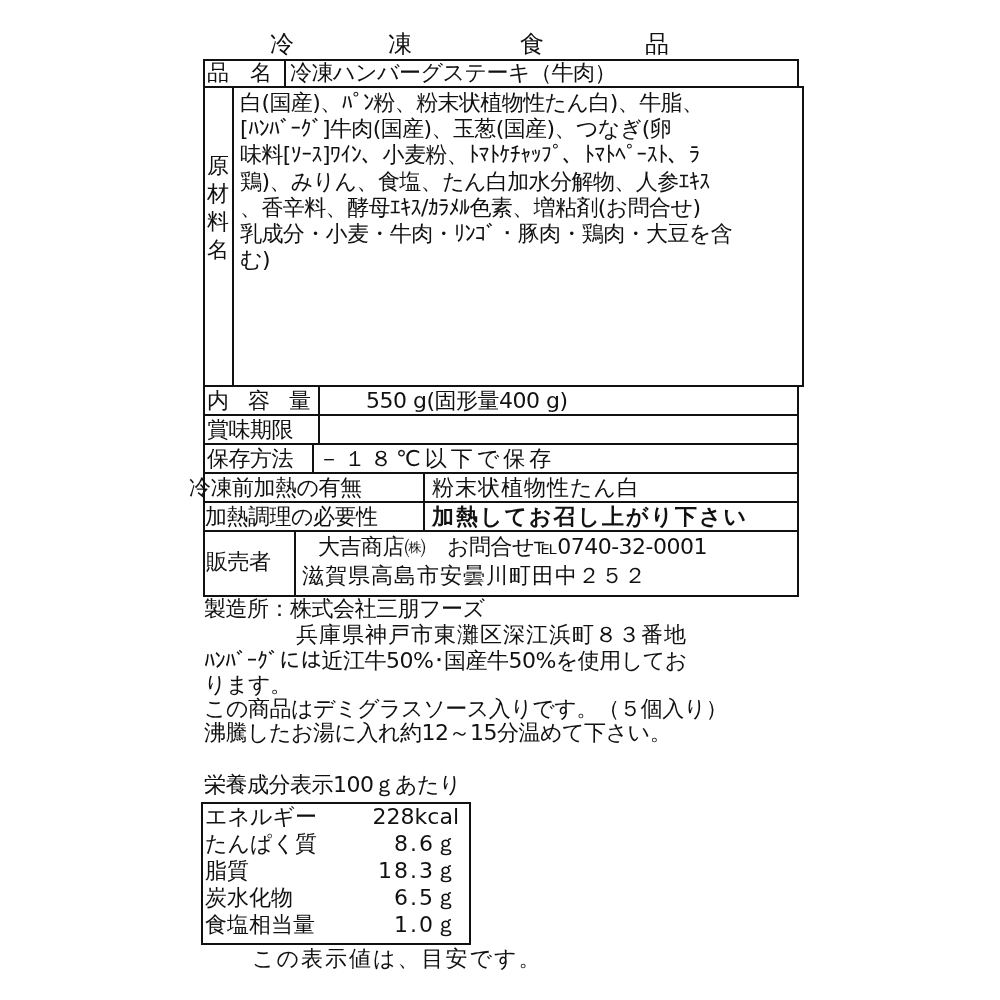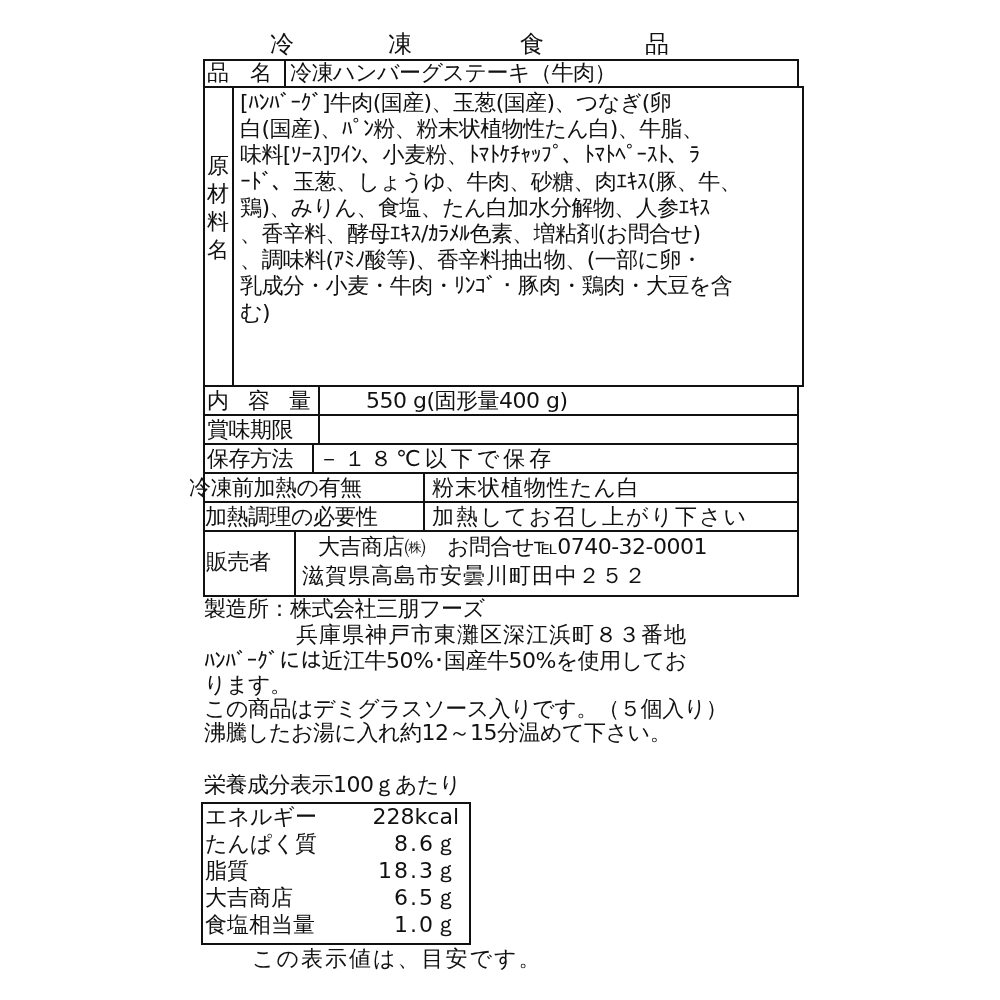--- a/index.html
+++ b/index.html
@@ -39,27 +39,25 @@
   <div class="txt" style="left:207px; top:60px;">品　名</div>
   <div class="txt" style="left:290px; top:60px;">冷凍ハンバーグステーキ（牛肉）</div>
 
   <div class="ln" style="left:232px; top:87px; width:2px; height:298px;"></div>
   <div class="ln" style="left:802px; top:87px; width:2px; height:298px;"></div>
   <div class="vlabel" style="top:153px;">原</div>
   <div class="vlabel" style="top:181px;">材</div>
   <div class="vlabel" style="top:209px;">料</div>
   <div class="vlabel" style="top:237px;">名</div>
   <div class="ingr">
+    <div>白(国産)、ﾊﾟﾝ粉、粉末状植物性たん白)、牛脂、</div>
     <div>[ﾊﾝﾊﾞｰｸﾞ]牛肉(国産)、玉葱(国産)、つなぎ(卵</div>
-    <div>白(国産)、ﾊﾟﾝ粉、粉末状植物性たん白)、牛脂、</div>
     <div>味料[ｿｰｽ]ﾜｲﾝ、小麦粉、ﾄﾏﾄｹﾁｬｯﾌﾟ、ﾄﾏﾄﾍﾟｰｽﾄ、ﾗ</div>
-    <div>ｰﾄﾞ、玉葱、しょうゆ、牛肉、砂糖、肉ｴｷｽ(豚、牛、</div>
     <div>鶏)、みりん、食塩、たん白加水分解物、人参ｴｷｽ</div>
     <div>、香辛料、酵母ｴｷｽ/ｶﾗﾒﾙ色素、増粘剤(お問合せ)</div>
-    <div>、調味料(ｱﾐﾉ酸等)、香辛料抽出物、(一部に卵・</div>
     <div>乳成分・小麦・牛肉・ﾘﾝｺﾞ・豚肉・鶏肉・大豆を含</div>
     <div>む)</div>
   </div>
 
   <div class="ln" style="left:203px; top:385px; width:601px; height:2px;"></div>
   <div class="ln" style="left:203px; top:414px; width:596px; height:2px;"></div>
   <div class="ln" style="left:203px; top:443px; width:596px; height:2px;"></div>
   <div class="ln" style="left:203px; top:472px; width:596px; height:2px;"></div>
   <div class="ln" style="left:203px; top:501px; width:596px; height:2px;"></div>
   <div class="ln" style="left:203px; top:530px; width:596px; height:2px;"></div>
@@ -76,21 +74,21 @@
 
   <div class="ln" style="left:312px; top:443px; width:2px; height:30px;"></div>
   <div class="txt" style="left:207px; top:446px;">保存方法</div>
   <div class="txt" style="left:318px; top:446px; letter-spacing:4px;">－１８℃以下で保存</div>
 
   <div class="ln" style="left:423px; top:472px; width:2px; height:59px;"></div>
   <div class="txt" style="left:189px; top:475px;">冷凍前加熱の有無</div>
   <div class="txt" style="left:432px; top:475px; letter-spacing:1px;">粉末状植物性たん白</div>
 
   <div class="txt" style="left:205px; top:504px;">加熱調理の必要性</div>
-  <div class="txt" style="left:432px; top:504px; letter-spacing:2px;">加熱してお召し上がり下さい</div>
+  <div class="txt" style="left:432px; top:504px; letter-spacing:2px;font-weight:bold;">加熱してお召し上がり下さい</div>
 
   <div class="ln" style="left:294px; top:530px; width:2px; height:66px;"></div>
   <div class="txt" style="left:206px; top:549px;">販売者</div>
   <div class="txt" style="left:318px; top:534px;">大吉商店㈱　お問合せ℡0740-32-0001</div>
   <div class="txt" style="left:302px; top:563px; letter-spacing:1px;">滋賀県高島市安曇川町田中２５２</div>
 </div>
 
 <div class="txt" style="left:204px; top:596px;">製造所：株式会社三朋フーズ</div>
 <div class="txt" style="left:296px; top:622px; letter-spacing:1px;">兵庫県神戸市東灘区深江浜町８３番地</div>
 
@@ -108,21 +106,21 @@
   </div>
   <div class="nut-row" style="top:830px;">
     <span class="lbl">たんぱく質</span>
     <span class="val">8.6ｇ</span>
   </div>
   <div class="nut-row" style="top:857px;">
     <span class="lbl">脂質</span>
     <span class="val">18.3ｇ</span>
   </div>
   <div class="nut-row" style="top:884px;">
-    <span class="lbl">大吉商店</span>
+    <span class="lbl">炭水化物</span>
     <span class="val">6.5ｇ</span>
   </div>
   <div class="nut-row" style="top:911px;">
     <span class="lbl">食塩相当量</span>
     <span class="val">1.0ｇ</span>
   </div>
 </div>
 <div class="txt" style="left:204px; top:946px; letter-spacing:2px;margin-left:48px;">この表示値は、目安です。</div>
 
 </body></html>

